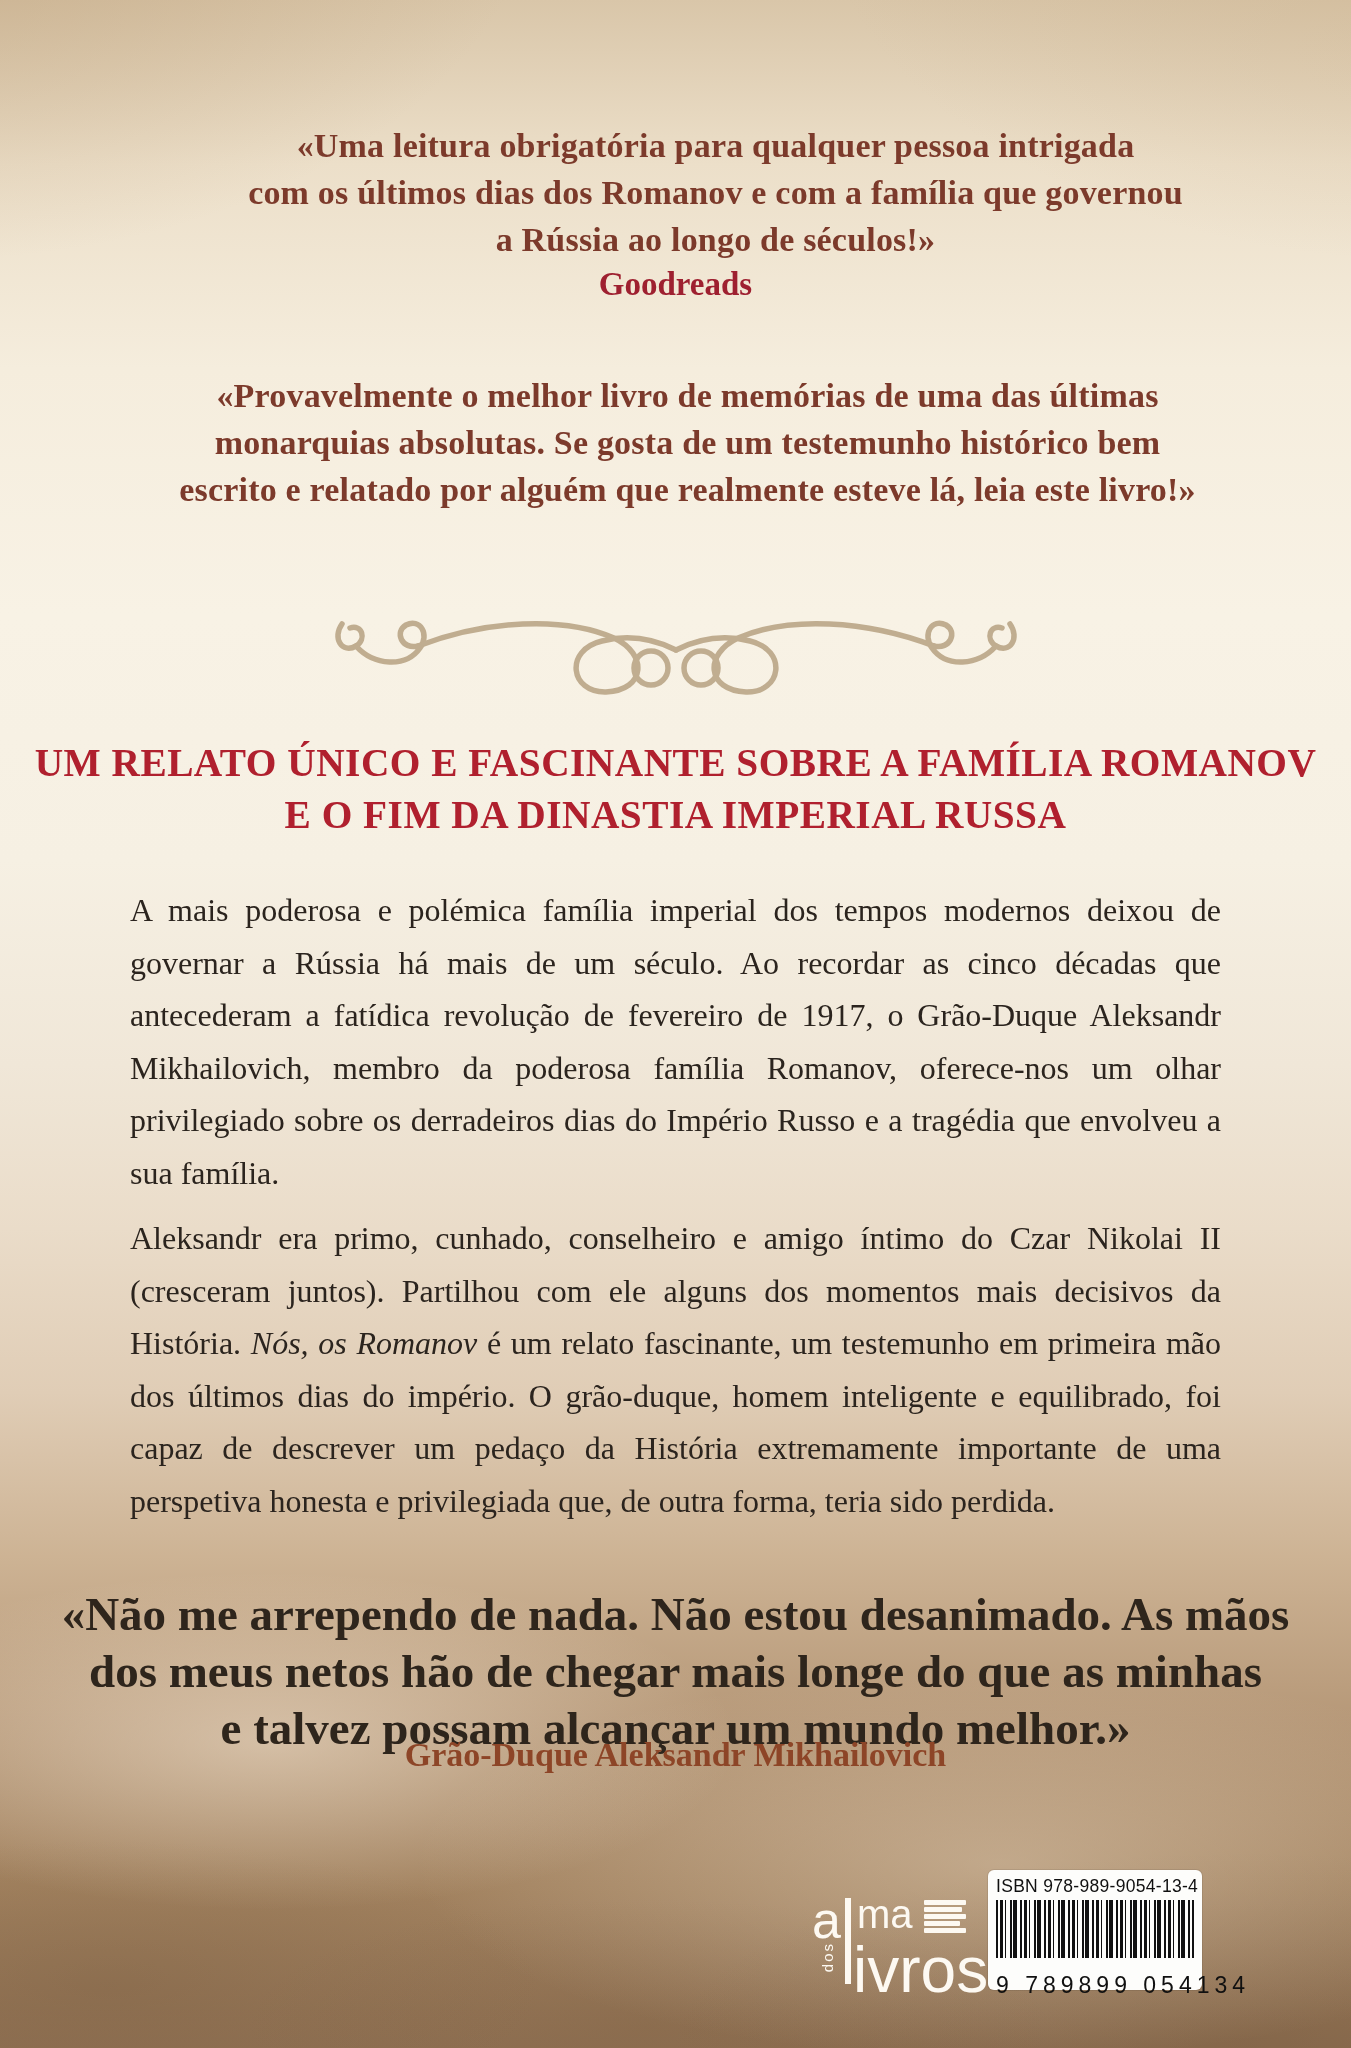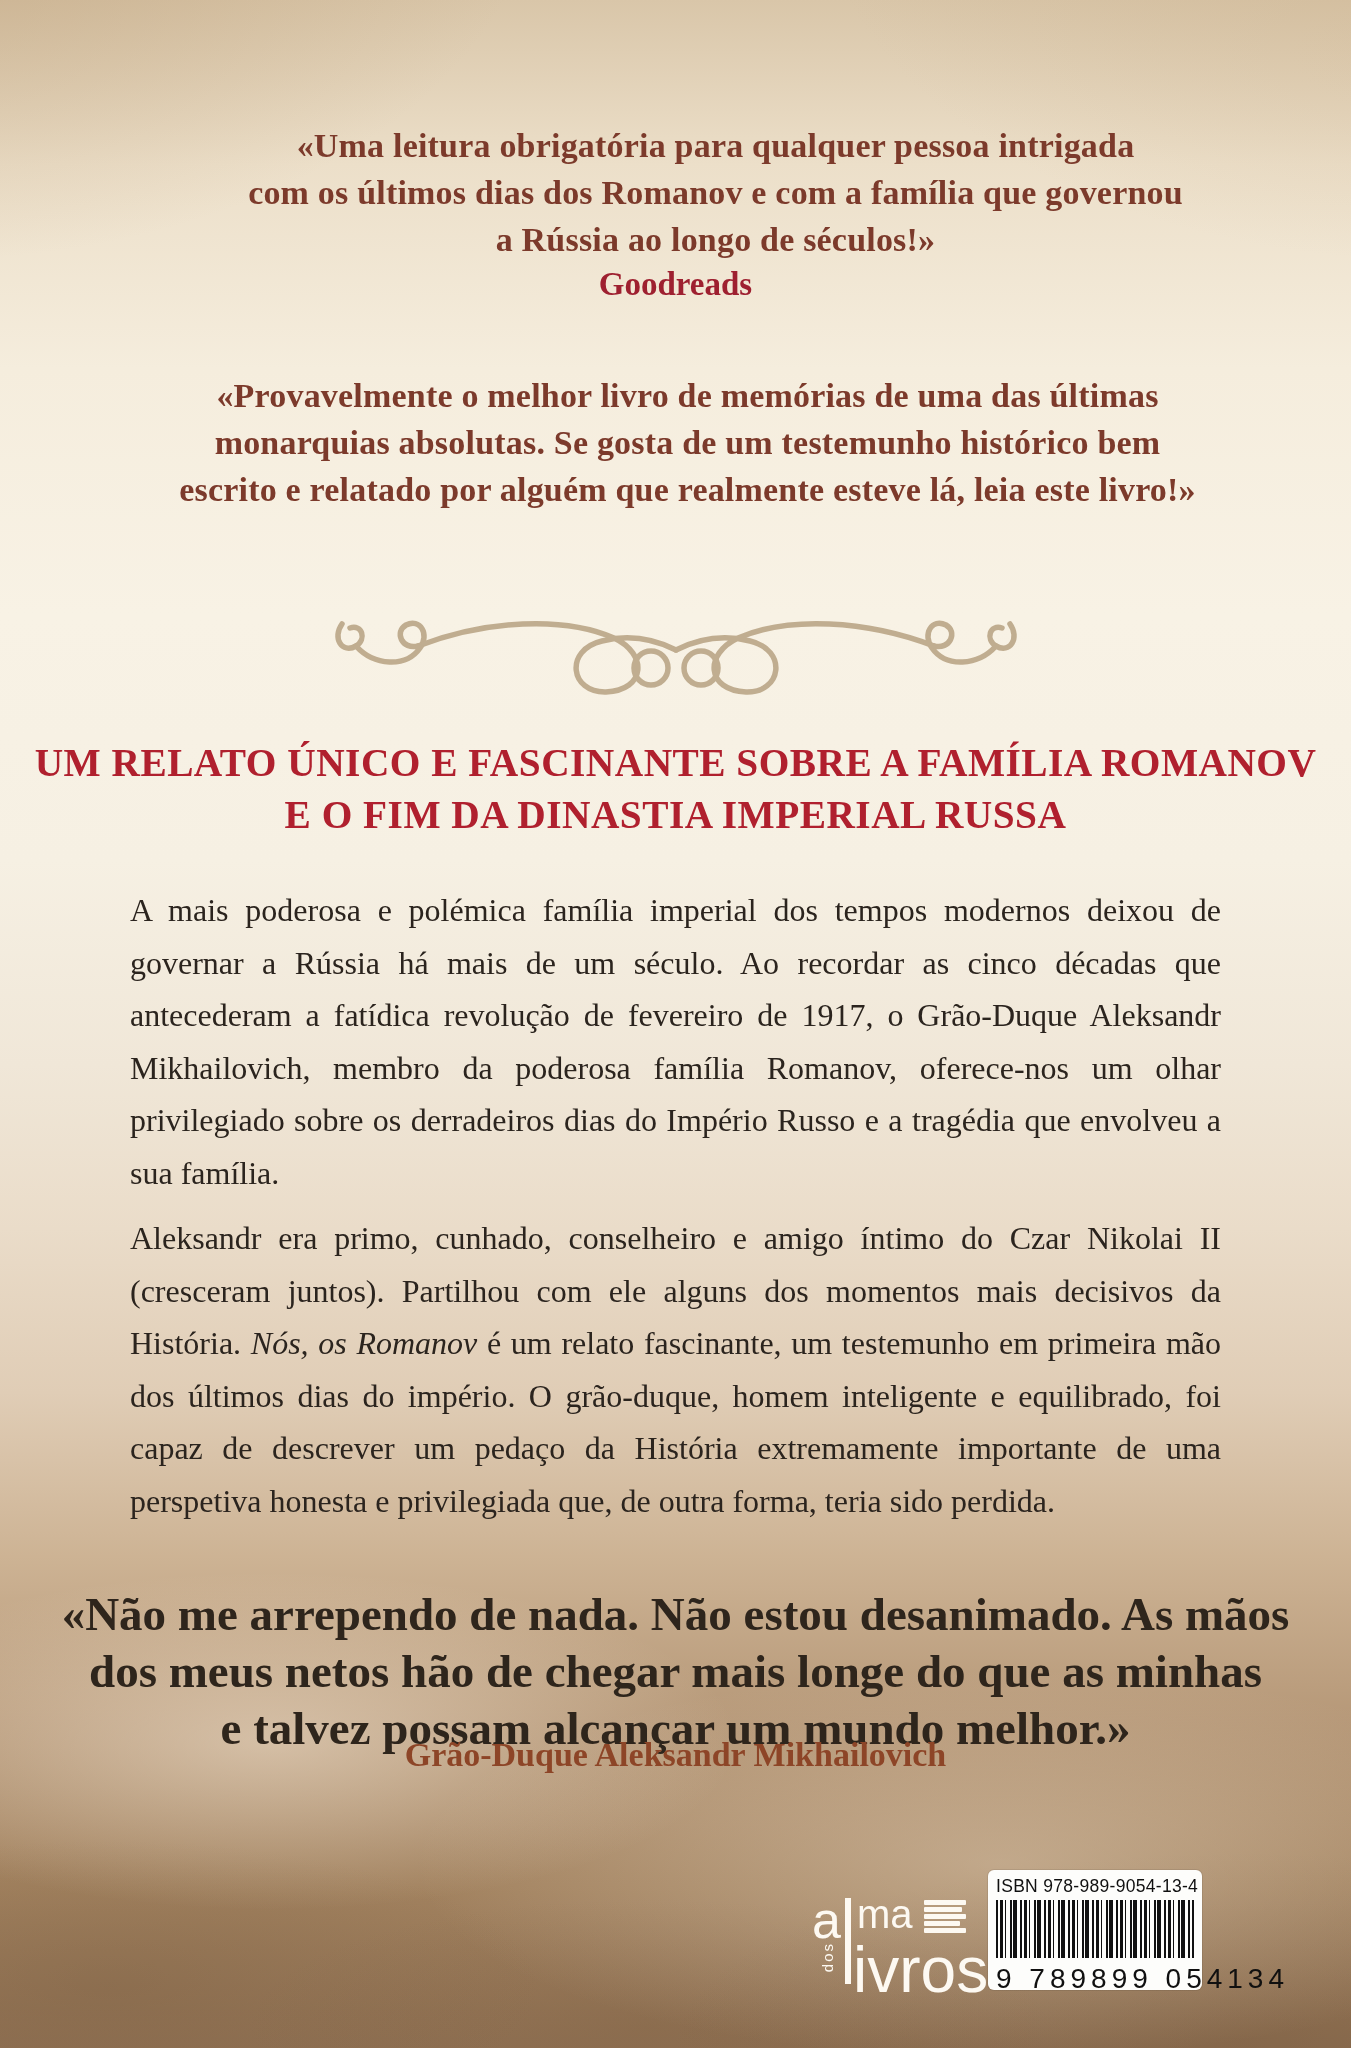--- a/index.html
+++ b/index.html
@@ -85,21 +85,21 @@
     height:58px;margin-top:3px;
     background:
       repeating-linear-gradient(90deg,
         #111 0 2px, #fdfdfb 2px 4px,
         #111 4px 7px, #fdfdfb 7px 9px,
         #111 9px 10px, #fdfdfb 10px 14px,
         #111 14px 16px, #fdfdfb 16px 17px,
         #111 17px 21px, #fdfdfb 21px 24px);
   }
   .barcode-digits{
-    font-size:28px;letter-spacing:5px;margin-top:5px;white-space:nowrap;
+    font-size:23px;letter-spacing:5px;margin-top:14px;white-space:nowrap;
   }
 </style>
 </head>
 <body>
 
 <div class="cover">
 
   <blockquote class="abs review-quote" style="top:122px;margin:0;padding-left:40px;">«Uma leitura obrigatória para qualquer pessoa intrigada
 com os últimos dias dos Romanov e com a família que governou
 a Rússia ao longo de séculos!»</blockquote>

